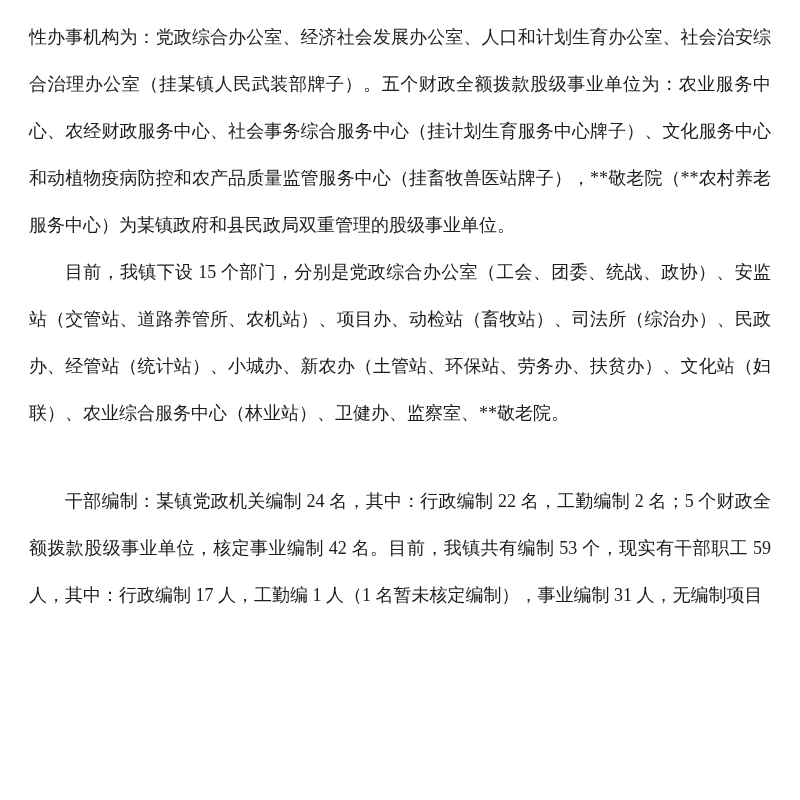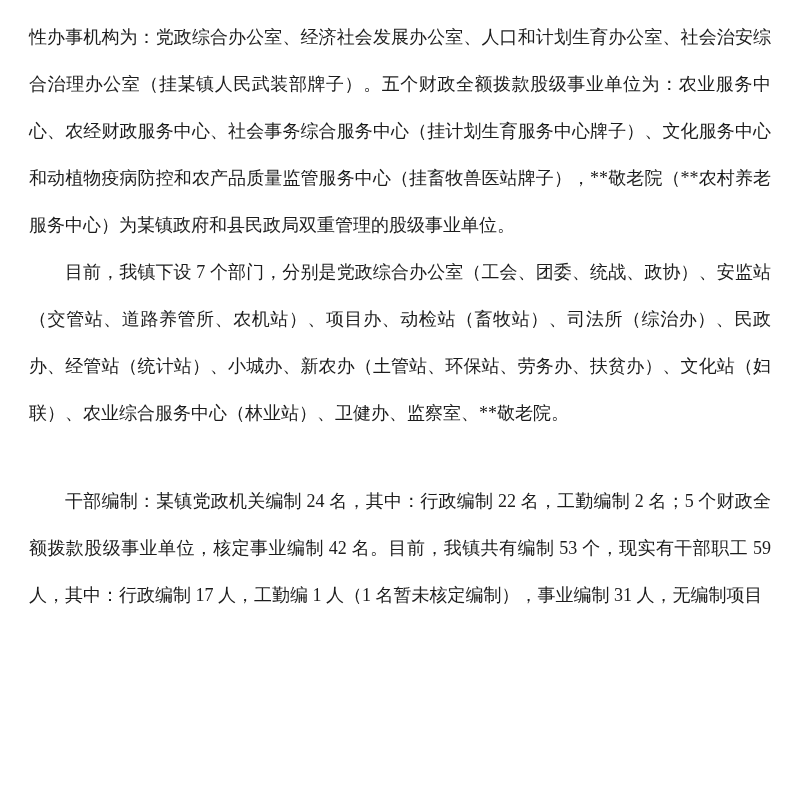--- a/index.html
+++ b/index.html
@@ -53,19 +53,19 @@
 </head>
 <body>
 
 <div class="page">
   <div class="doc">
 
     <p class="clipped-line">机构设置：我镇现设有九个股级机构，其中四个财政全额拨款的综合</p>
 
     <p class="para no-indent">性办事机构为：党政综合办公室、经济社会发展办公室、人口和计划生育办公室、社会治安综合治理办公室（挂某镇人民武装部牌子）。五个财政全额拨款股级事业单位为：农业服务中心、农经财政服务中心、社会事务综合服务中心（挂计划生育服务中心牌子）、文化服务中心和动植物疫病防控和农产品质量监管服务中心（挂畜牧兽医站牌子），**敬老院（**农村养老服务中心）为某镇政府和县民政局双重管理的股级事业单位。</p>
 
-    <p class="para indent">目前，我镇下设 7 个部门，分别是党政综合办公室（工会、团委、统战、政协）、安监站（交管站、道路养管所、农机站）、项目办、动检站（畜牧站）、司法所（综治办）、民政办、经管站（统计站）、小城办、新农办（土管站、环保站、劳务办、扶贫办）、文化站（妇联）、农业综合服务中心（林业站）、卫健办、监察室、**敬老院。</p>
+    <p class="para indent">目前，我镇下设 15 个部门，分别是党政综合办公室（工会、团委、统战、政协）、安监站（交管站、道路养管所、农机站）、项目办、动检站（畜牧站）、司法所（综治办）、民政办、经管站（统计站）、小城办、新农办（土管站、环保站、劳务办、扶贫办）、文化站（妇联）、农业综合服务中心（林业站）、卫健办、监察室、**敬老院。</p>
 
 
     <p class="para indent gap-before">干部编制：某镇党政机关编制 24 名，其中：行政编制 22 名，工勤编制 2 名；5 个财政全额拨款股级事业单位，核定事业编制 42 名。目前，我镇共有编制 53 个，现实有干部职工 59 人，其中：行政编制 17 人，工勤编 1 人（1 名暂未核定编制），事业编制 31 人，无编制项目</p>
 
   </div>
 </div>
 
 </body></html>

